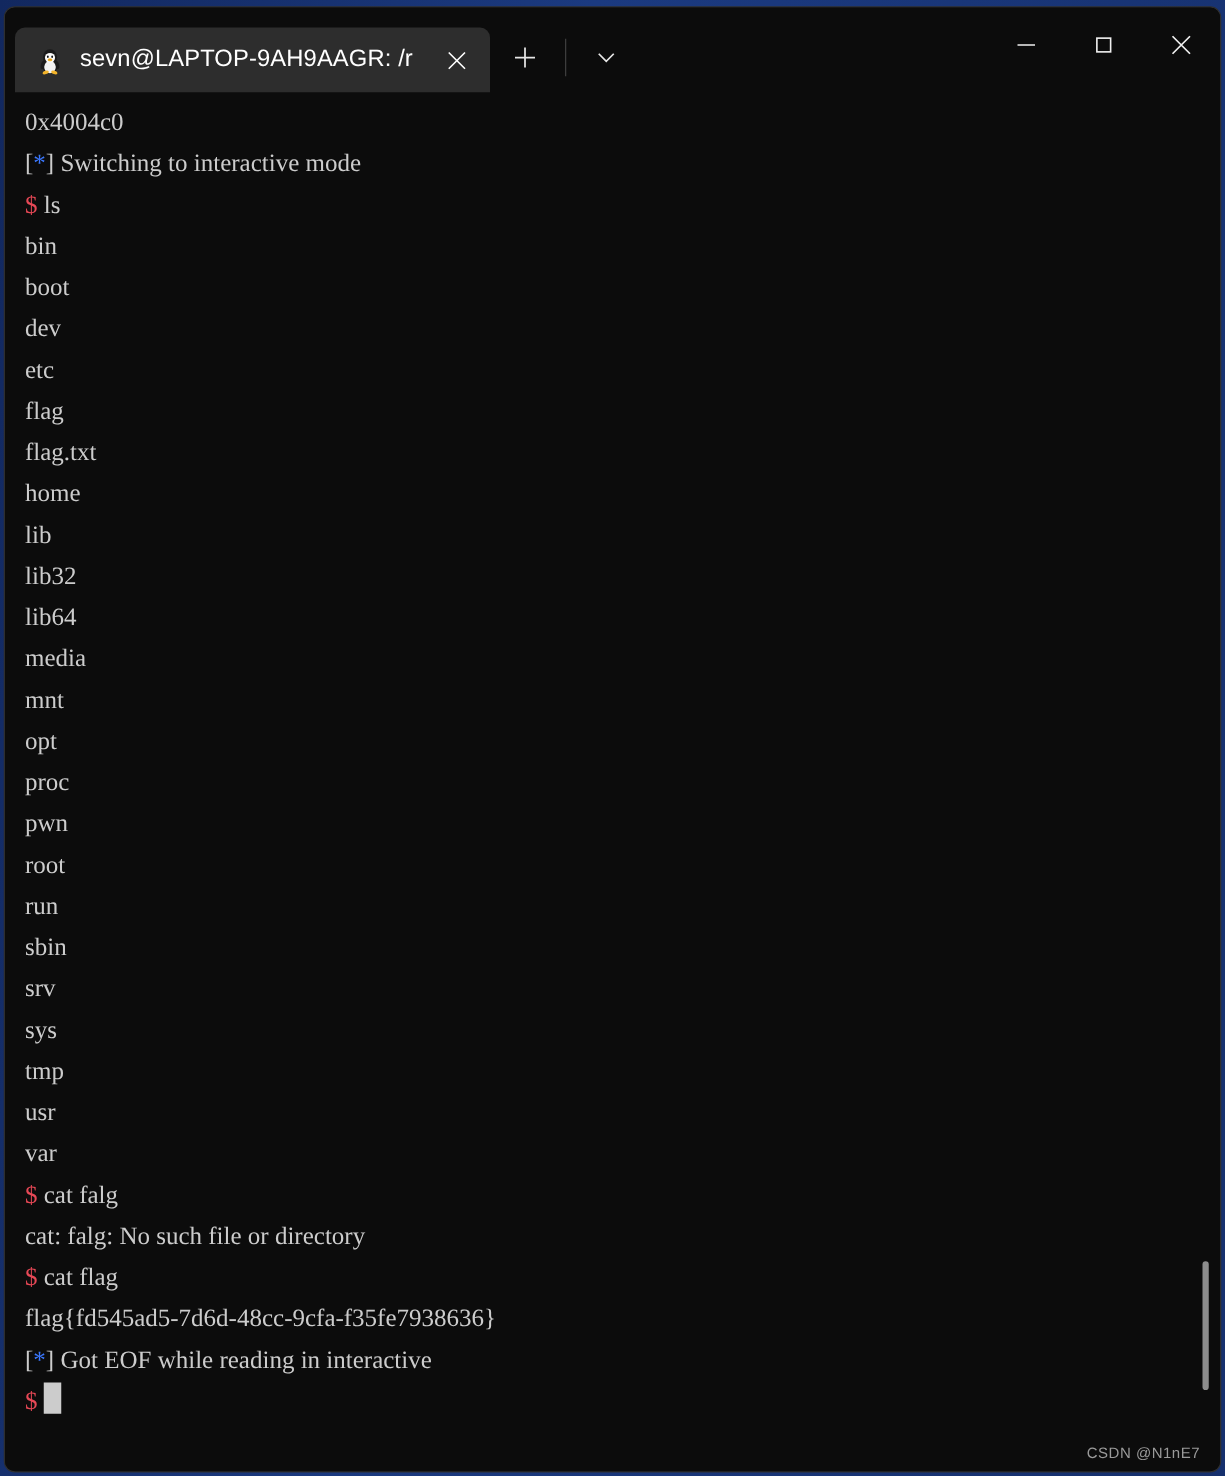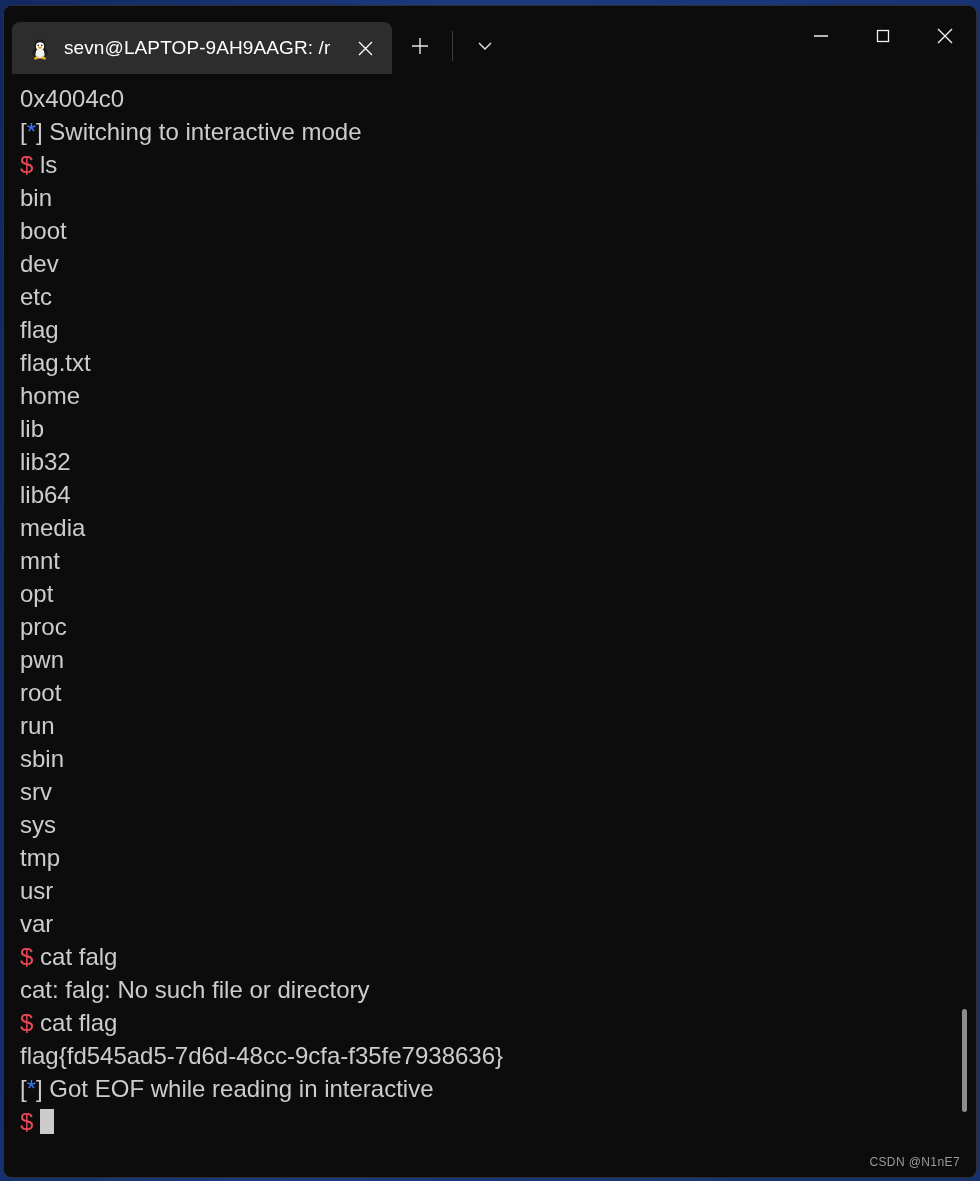--- a/index.html
+++ b/index.html
@@ -140,22 +140,22 @@
   #terminal {
     position: relative;
     flex: 1 1 auto;
     background: #0c0c0c;
     padding: 8px 0 0 16px;
     box-sizing: border-box;
     overflow: hidden;
   }
 
   #screen {
-    font-family: Liberation Sans, sans-serif;
-    font-size: 24px;
+    font-family: Liberation Serif, serif;
+    font-size: 20px;
     line-height: 33px;
     color: #cccccc;
     white-space: pre;
     letter-spacing: 0px;
   }
 
   .line { height: 33px; }
 
   .c-red    { color: #e74856; }
   .c-blue   { color: #3b78ff; }

